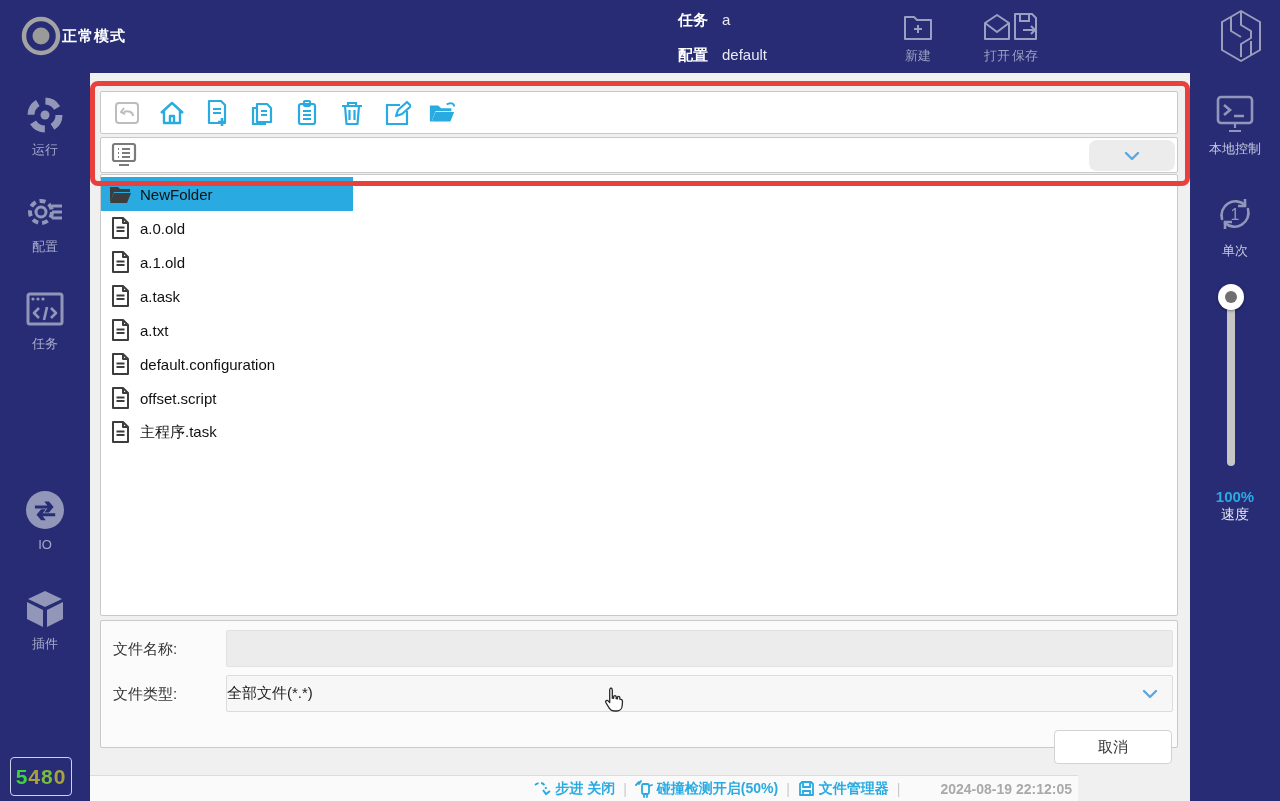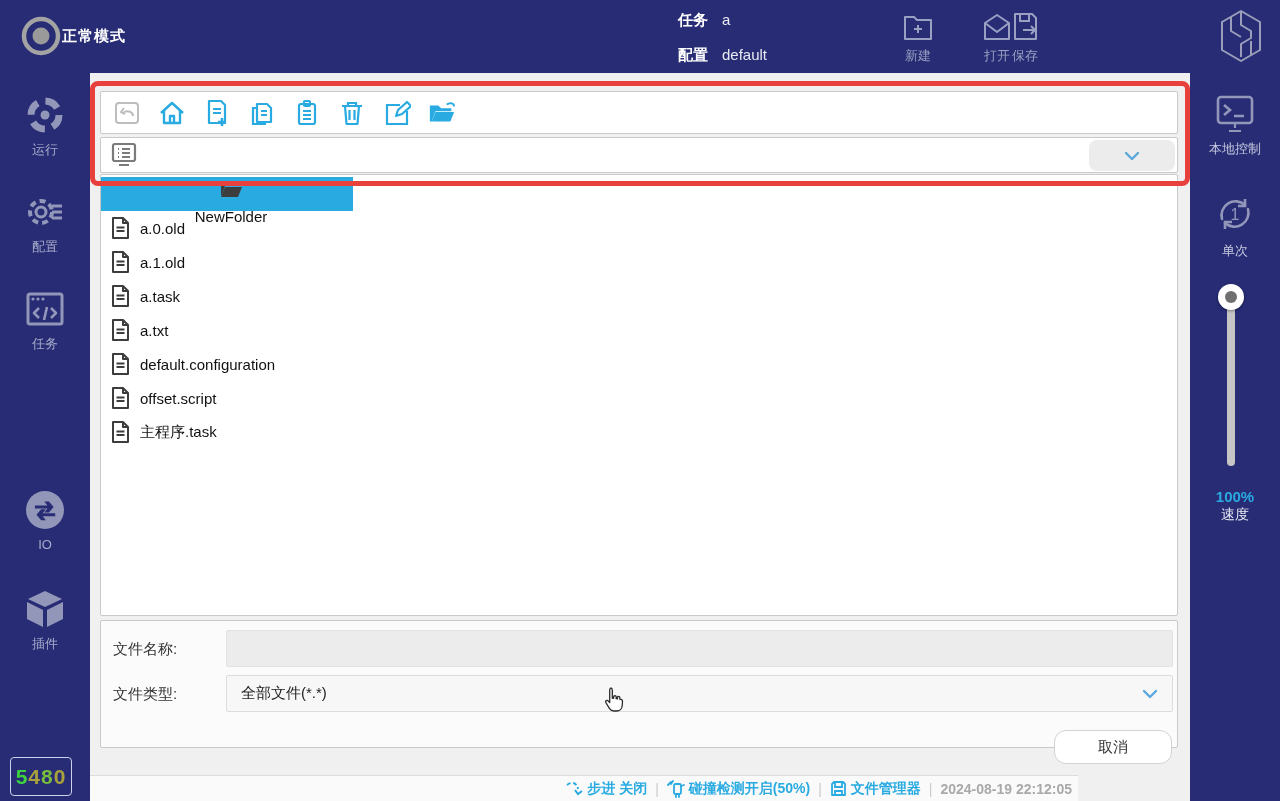--- a/index.html
+++ b/index.html
@@ -38,38 +38,38 @@
   .slider-knob { position:absolute; left:28px; top:211px; width:26px; height:26px; border-radius:50%; background:#ffffff;
     box-shadow:0 1px 3px rgba(0,0,0,.4); display:flex; align-items:center; justify-content:center; cursor:pointer;}
   .slider-knob .dot { width:12px; height:12px; border-radius:50%; background:#6f6f6f; }
   .speed-pct { position:absolute; left:0; top:415px; width:90px; text-align:center; color:#29abe2; font-size:15px; font-weight:bold; }
   .speed-lbl { position:absolute; left:0; top:433px; width:90px; text-align:center; color:#e9eaf3; font-size:14px; }
   
   .statusbar { position:absolute; left:90px; top:775px; width:988px; height:26px; background:#fafafa; border-top:1px solid #dcdcdc;
     display:flex; align-items:center; justify-content:flex-end; gap:8px; padding-right:6px; font-size:14px; font-weight:bold; }
   .statusbar .blue { color:#29abe2; display:flex; align-items:center; gap:4px; }
   .statusbar .sep { color:#c9c9c9; font-weight:normal; }
-  .statusbar .time { color:#a9a9a9; }
+  .statusbar .time { color:#a9a9a9;margin-left:32px; }
   .panel { position:absolute; background:#ffffff; border:1px solid #c9c9c9; border-radius:2px; }
   .toolbar-panel { left:100px; top:91px; width:1078px; height:43px; display:flex; align-items:center; gap:17px; padding-left:12px; }
   .tb-icon { width:28px; height:28px; display:flex; align-items:center; justify-content:center; cursor:pointer; }
   .path-combo { left:100px; top:137px; width:1078px; height:36px; display:flex; align-items:center; padding-left:8px; cursor:pointer; }
   .combo-btn { position:absolute; right:2px; top:2px; width:86px; height:31px; background:#ececec; border-radius:8px;
     display:flex; align-items:center; justify-content:center; }
   .list-panel { left:100px; top:174px; width:1078px; height:442px; padding-top:2px; overflow:hidden; }
   .file-row { width:252px; height:34px; display:flex; align-items:center; gap:9px; padding-left:8px; font-size:15px; color:#111; white-space:nowrap; cursor:pointer; }
-  .file-row.selected { background:#29abe2;flex-direction:column; }
+  .file-row.selected { background:#29abe2; }
   .fi { width:22px; height:22px; flex:0 0 22px; display:flex; align-items:center; justify-content:center; }
   .form-panel { left:100px; top:620px; width:1078px; height:128px; background:#fbfbfb; }
   .form-lbl { position:absolute; left:12px; font-size:15px; color:#333; }
   .name-input { position:absolute; left:125px; top:9px; width:947px; height:37px; background:#ececec; border:1px solid #e2e2e2; border-radius:2px; font-size:15px; padding:0 10px; font-family:inherit; }
   .type-select { position:absolute; left:125px; top:54px; width:947px; height:37px; background:#f7f7f7; border:1px solid #dcdcdc; border-radius:2px;
-    display:flex; align-items:center; padding-left:14px; font-size:15px; color:#222; cursor:pointer; }
+    display:flex; align-items:center; font-size:15px; color:#222; cursor:pointer; }
   .type-select .chev { position:absolute; right:14px; }
-  .cancel-btn { position:absolute; left:953px; top:109px; width:118px; height:34px; background:#ffffff; border:1px solid #d2d2d2; border-radius:12px;
+  .cancel-btn { position:absolute; left:953px; top:109px; width:118px; height:34px; background:#ffffff; border:1px solid #d2d2d2; border-radius:4px;
     font-size:15px; color:#333; cursor:pointer; font-family:inherit; }
   
   .annotation-rect { position:absolute; left:90px; top:81px; width:1100px; height:105px; border:5px solid #e8403c; border-radius:8px; z-index:50; pointer-events:none; }
   .cursor { position:absolute; left:603px; top:686px; z-index:60; pointer-events:none; }
   svg { display:block; }
 </style>
 </head>
 <body>
 
 <div id="app">

